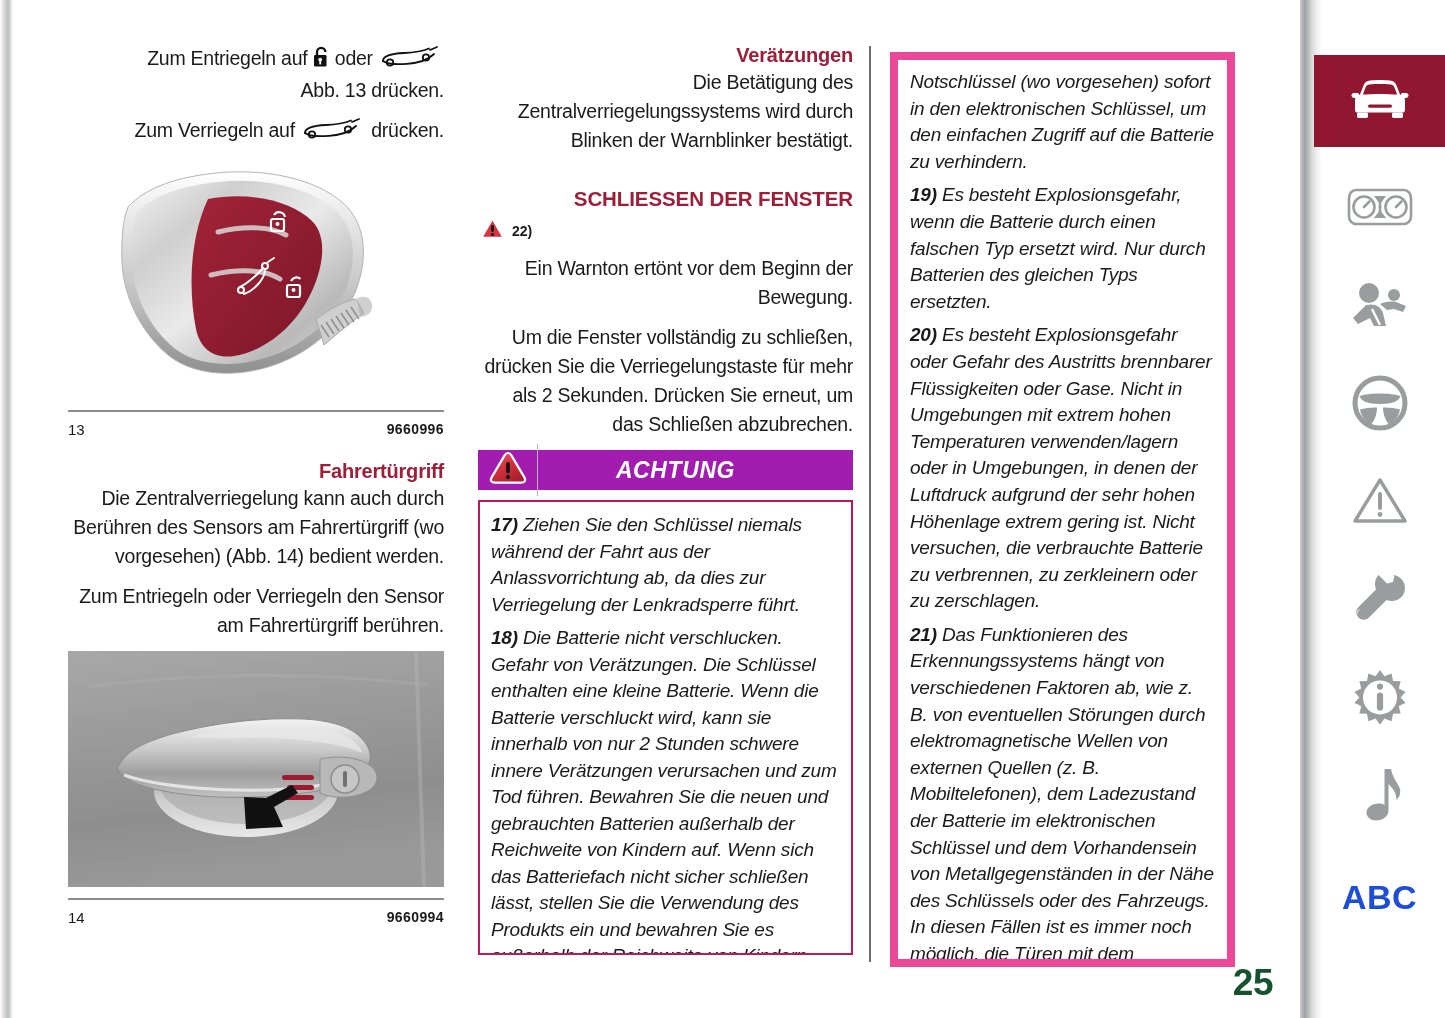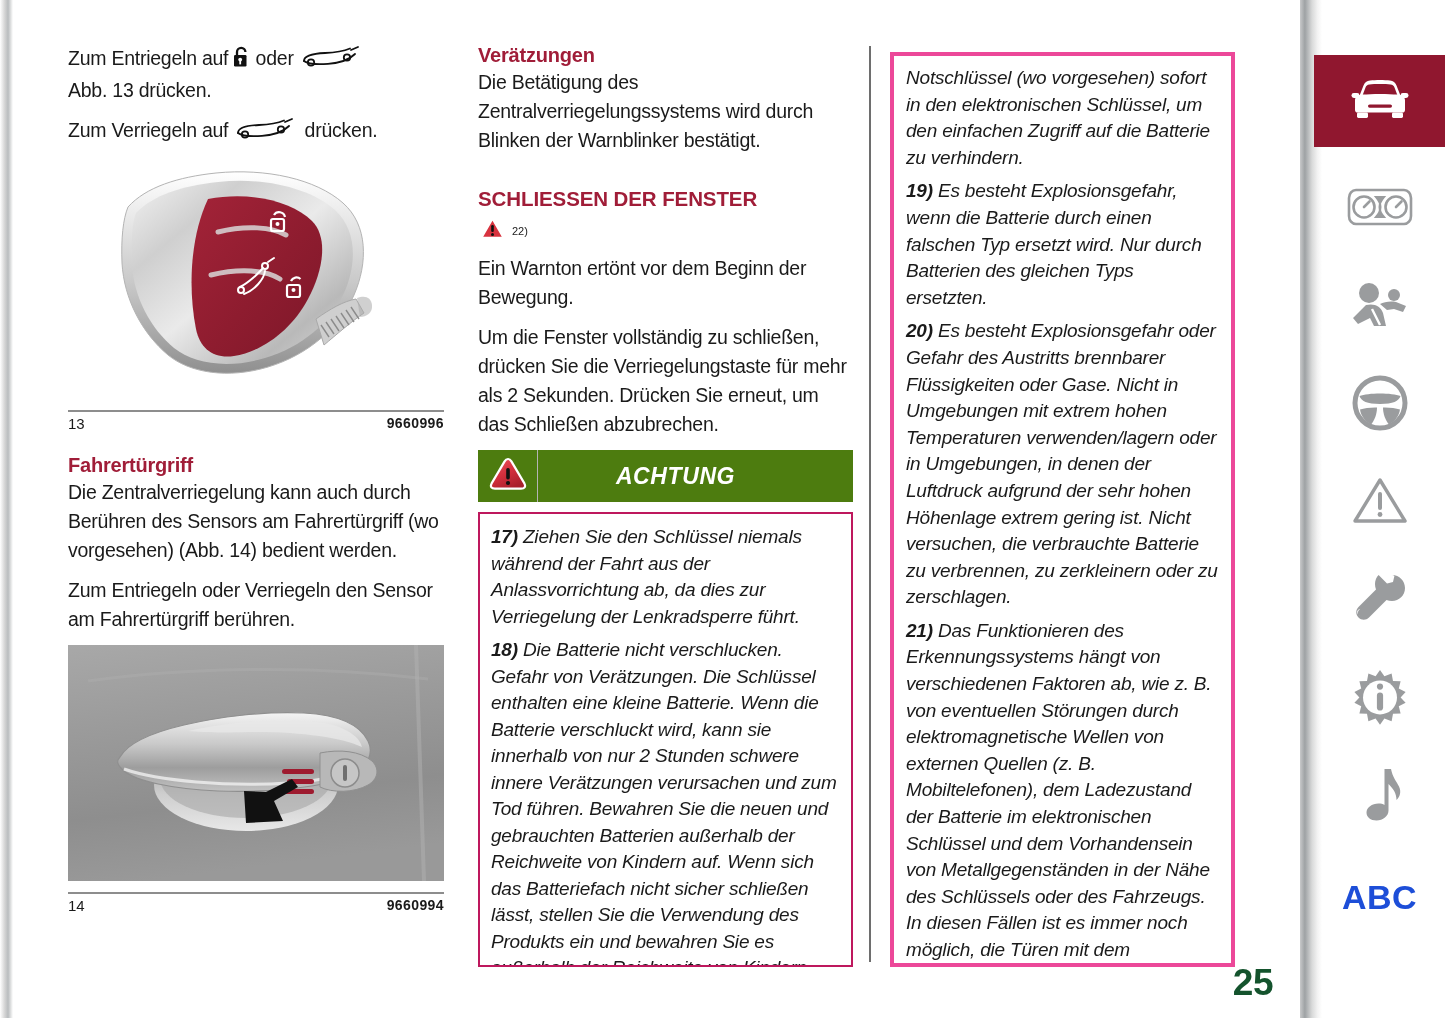--- a/index.html
+++ b/index.html
@@ -22,20 +22,21 @@
   }
 
   
   .col { position: absolute; top: 44px; }
   .col-left   { left: 68px;  width: 376px; }
   .col-mid    { left: 478px; width: 375px; }
 
   p.body, h3.head, h2.subhead {
     font-family: "Liberation Sans", sans-serif;
     color: #1a1a1a;
+    text-align: right;
   }
   p.body {
     font-size: 19.5px;
     line-height: 29px;
     margin-bottom: 11px;
     letter-spacing: -0.25px;
   }
   h3.head {
     font-size: 20px; font-weight: bold;
     color: #a01d38;
@@ -50,29 +51,29 @@
   }
 
   
   .inline-ico { display: inline-block; vertical-align: -3px; }
 
   
   .fig-rule { border-top: 2px solid #8d8d8d; margin-top: 7px; }
   .fig-cap {
     display: flex; justify-content: space-between;
     font-size: 14px; font-weight: bold; color: #1a1a1a;
-    padding-top: 3px; letter-spacing: 0.4px;
+    padding-top: 9px; letter-spacing: 0.4px;
   }
   .fig-cap .num { font-weight: normal; font-size: 15px; letter-spacing: 0; }
   .fig-box { width: 100%; }
 
   
   .achtung {
     display: flex; align-items: center;
-    background: #4d7c0f; height: 52px;
+    background: #a21caf; height: 40px;
   }
   .achtung .icon-cell {
     width: 60px; height: 52px;
     display: flex; align-items: center; justify-content: center;
     border-right: 1px solid #b4b4b4;
   }
   .achtung .label {
     flex: 1; text-align: center;
     color: #ffffff; font-style: italic; font-weight: bold;
     font-size: 23px; letter-spacing: 0.6px;
@@ -92,21 +93,21 @@
     color: #1a1a1a;
     margin-bottom: 7px;
     letter-spacing: -0.2px;
   }
   .redbox p:last-child { margin-bottom: 0; }
   .redbox .ref { font-weight: bold; font-style: italic; }
 
   .redbox-right {
     position: absolute; left: 890px; top: 52px;
     width: 345px; height: 915px;
-    border: 4px solid #ec4899;
+    border: 8px solid #ec4899;
     padding: 9px 12px;
     overflow: hidden;
   }
   .redbox-right p {
     font-style: italic;
     font-size: 19px; line-height: 26.6px;
     color: #1a1a1a; margin-bottom: 7px;
     letter-spacing: -0.2px;
   }
 
@@ -340,21 +341,21 @@
     <h2 class="subhead">SCHLIESSEN DER FENSTER</h2>
 
     <div style="display:flex;align-items:center;gap:7px;margin:4px 0 10px 2px;">
       <span>
         <svg width="25" height="23" viewBox="0 0 25 23">
           <path d="M12.5 2 L23.2 20.6 H1.8 Z" fill="#d8333f" stroke="#ffffff" stroke-width="1.6" stroke-linejoin="round"></path>
           <rect x="11.2" y="8" width="2.6" height="7" rx="1.2" fill="#111"></rect>
           <circle cx="12.5" cy="17.4" r="1.5" fill="#111"></circle>
         </svg>
       </span>
-      <span style="font-size:11px;font-weight:normal;color:#1a1a1a">22)</span>
+      <span style="font-size:14px;font-weight:bold;color:#1a1a1a">22)</span>
     </div>
 
     <p class="body">Ein Warnton ertönt vor dem Beginn der Bewegung.</p>
     <p class="body">Um die Fenster vollständig zu schließen, drücken Sie die Verriegelungstaste für mehr als 2 Sekunden. Drücken Sie erneut, um das Schließen abzubrechen.</p>
 
     <div class="achtung">
       <div class="icon-cell">
         <span>
           <svg width="40" height="36" viewBox="0 0 40 36">
             <defs>

